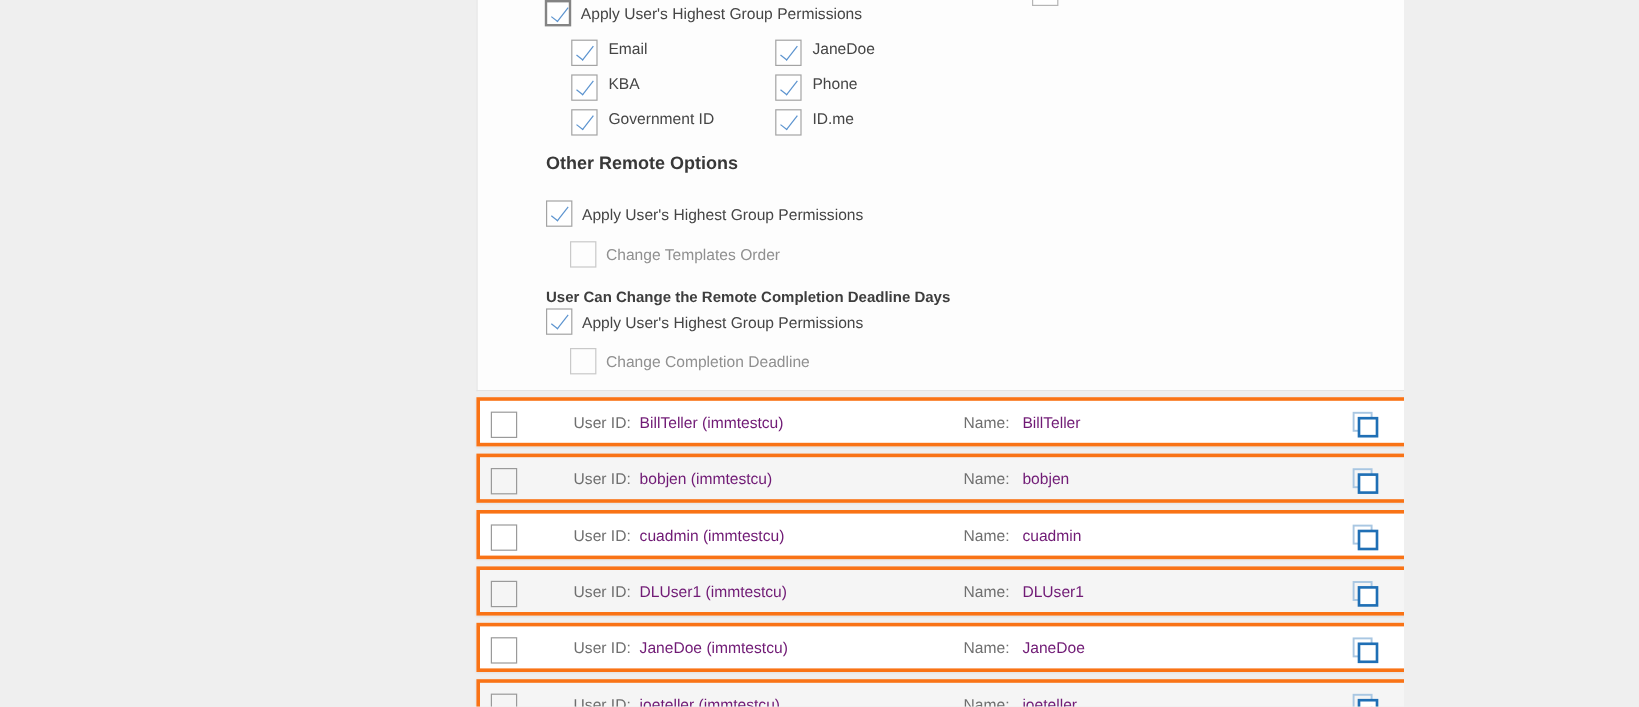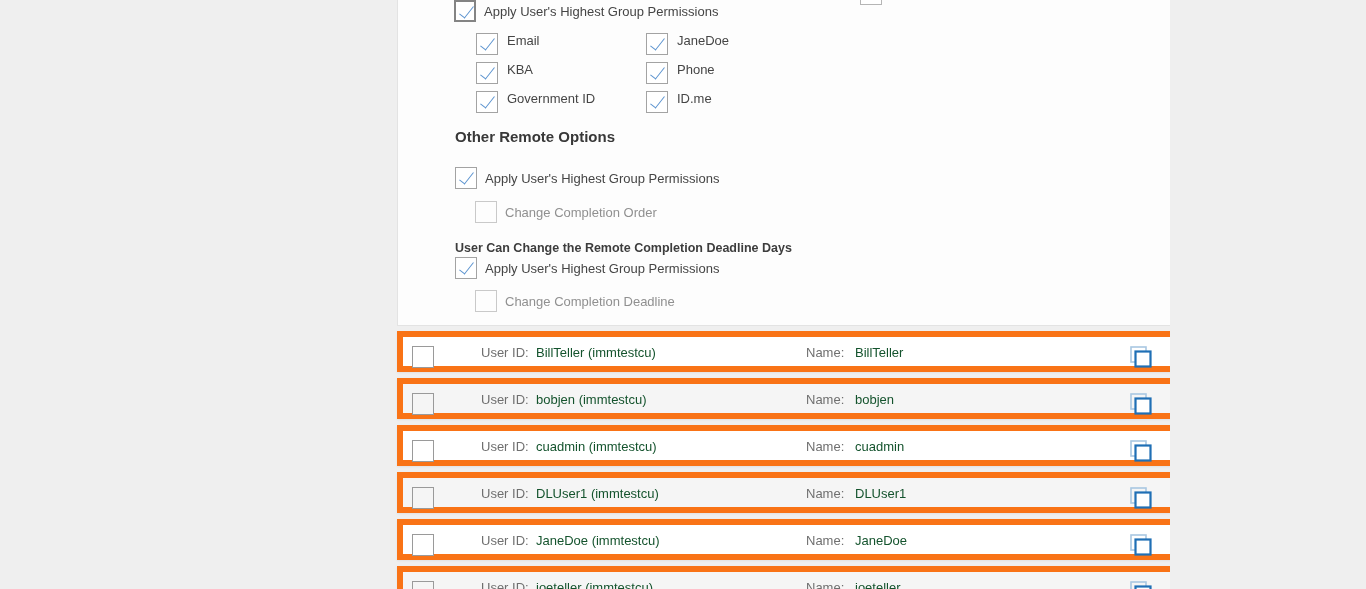--- a/index.html
+++ b/index.html
@@ -23,25 +23,25 @@
   .lbl.gray{color:#909090}
   .h1{font-size:15px;font-weight:bold;color:#383838;white-space:nowrap}
   .h2{font-size:12.5px;font-weight:bold;color:#3d3d3d;white-space:nowrap}
 
   .methods{position:absolute;left:78px;top:33px;display:grid;
            grid-template-columns:170px auto;row-gap:7px}
   .m-item{display:flex;align-items:flex-start;gap:9px;height:22px}
 
   .rows{position:absolute;left:397px;top:331px;width:864px}
   .urow{position:relative;height:41px;margin-bottom:6px;background:#fff;
-        border:6px solid #f97316;box-shadow:0 1px 2px rgba(0,0,0,.06)}
+        border:3px solid #f97316;box-shadow:0 1px 2px rgba(0,0,0,.06)}
   .urow.alt{background:#f5f5f5}
   .urow .cell{position:absolute;top:50%;transform:translateY(-50%);font-size:13px;white-space:nowrap}
   .urow .lblgray{color:#6f6f6f}
-  .urow .val{color:#14532d}
+  .urow .val{color:#701a75}
   .rowcb{position:absolute;left:9px;top:9px;border-color:#9a9a9a}
   .urow.alt .rowcb{background:#f5f5f5}
   .iconbtn{position:absolute;top:7px;width:27px;height:27px;background:none;border:none;
            padding:0;cursor:pointer;display:flex;align-items:center;justify-content:center}
 
   .edge-tab{position:absolute;left:1354px;top:425px;width:12px;height:131px}
 </style>
 </head>
 <body>
 
@@ -84,21 +84,21 @@
     <span class="cb" style="position:absolute;left:462px;top:-17px;border-color:#b5b5b5"></span>
 
     <div class="h1 abs" style="left:57px;top:128px">Other Remote Options</div>
 
     <div class="cbrow" style="left:57px;top:167px">
       <span class="cb checked"></span>
       <span class="lbl">Apply User's Highest Group Permissions</span>
     </div>
     <div class="cbrow" style="left:77px;top:201px">
       <span class="cb disabled"></span>
-      <span class="lbl gray">Change Completion Order</span>
+      <span class="lbl gray">Change Templates Order</span>
     </div>
 
     <div class="h2 abs" style="left:57px;top:241px">User Can Change the Remote Completion Deadline Days</div>
     <div class="cbrow" style="left:57px;top:257px">
       <span class="cb checked"></span>
       <span class="lbl">Apply User's Highest Group Permissions</span>
     </div>
     <div class="cbrow" style="left:77px;top:290px">
       <span class="cb disabled"></span>
       <span class="lbl gray">Change Completion Deadline</span>

